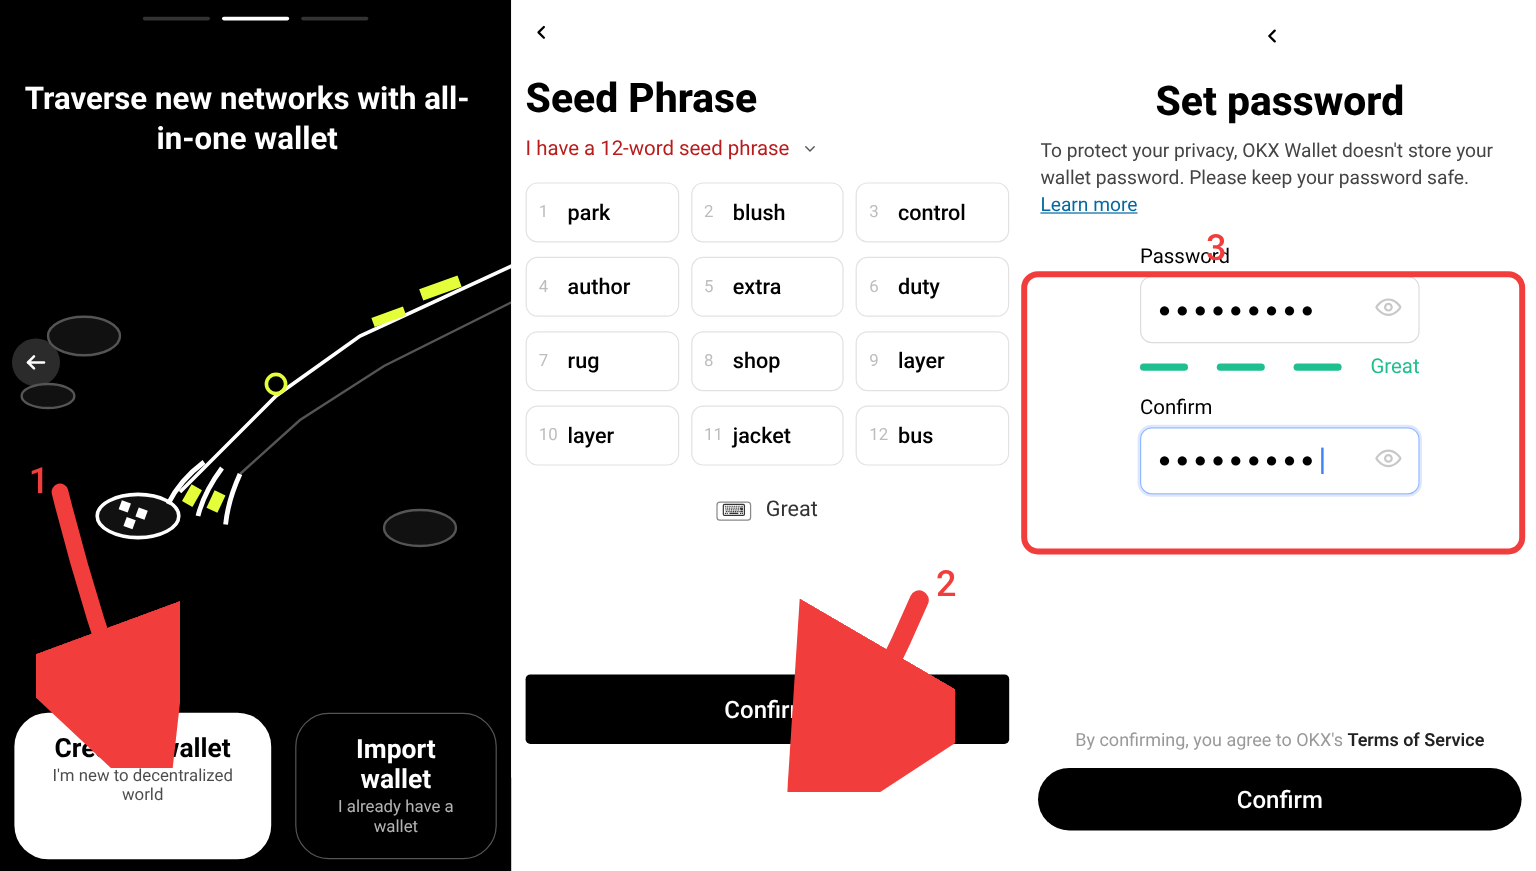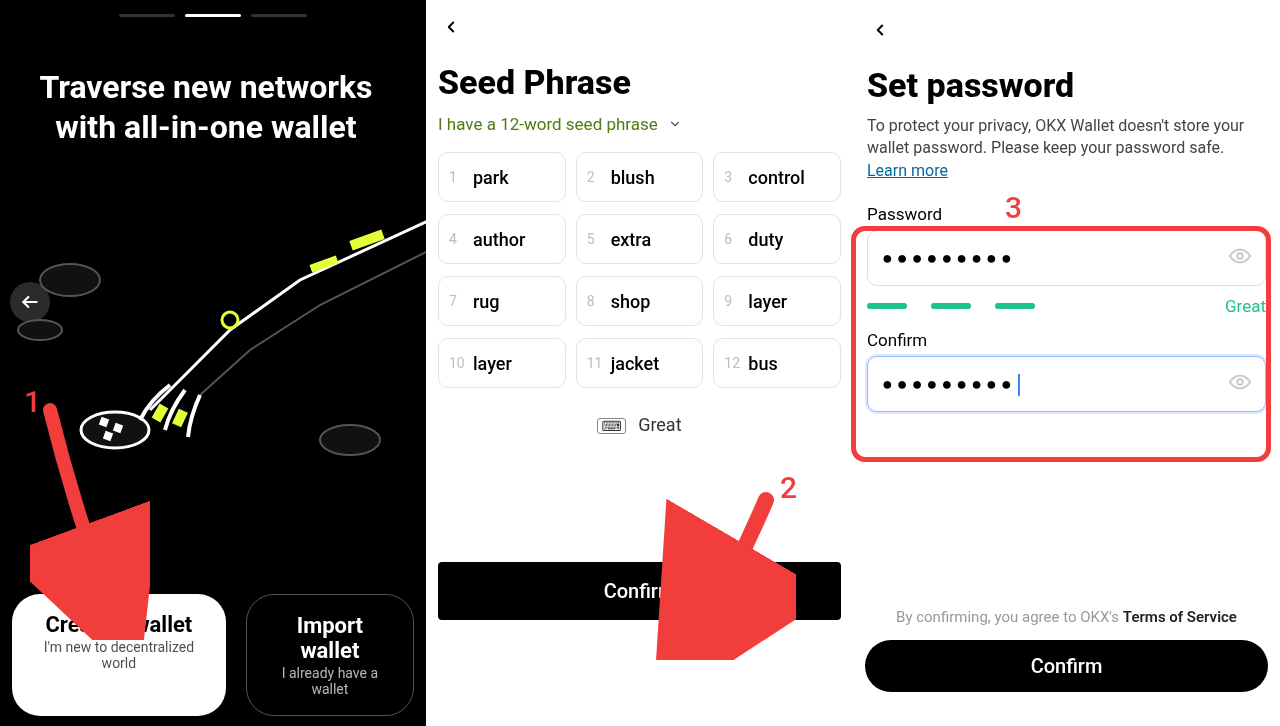--- a/index.html
+++ b/index.html
@@ -3,45 +3,45 @@
 <meta charset="utf-8">
 <style>
   * { box-sizing: border-box; margin: 0; padding: 0; font-family: -apple-system, BlinkMacSystemFont, "Segoe UI", Roboto, Helvetica, Arial, sans-serif; }
   body { width: 1280px; height: 726px; display: flex; background: #fff; overflow: hidden; }
 
   
   .p1 { width: 426px; height: 726px; background: #000; color: #fff; position: relative; display: flex; flex-direction: column; }
   .p1-progress { display: flex; gap: 10px; padding: 14px 20px 0 20px; justify-content: center; }
   .p1-progress span { width: 56px; height: 3px; background: #333; border-radius: 2px; }
   .p1-progress span.active { background: #fff; }
-  .p1-title { font-size: 32px; font-weight: 700; line-height: 1.25; text-align: center; padding: 50px 30px 20px 16px; }
+  .p1-title { font-size: 26px; font-weight: 700; line-height: 1.25; text-align: center; padding: 50px 30px 20px 16px; }
   .p1-back { position: absolute; left: 10px; top: 282px; width: 40px; height: 40px; border-radius: 50%; background: #2b2b2b; display: flex; align-items: center; justify-content: center; }
   .p1-illus { position: absolute; left: 0; right: 0; top: 210px; height: 280px; pointer-events: none; }
   .p1-buttons { position: absolute; left: 12px; right: 12px; bottom: 10px; display: flex; flex-direction: row; gap: 20px; }
   .btn { border-radius: 28px; padding: 18px 20px; text-align: center; cursor: pointer; }
   .btn-white { background: #fff; color: #000; }
   .btn-outline { background: transparent; color: #fff; border: 1px solid #555; }
   .btn-title { font-size: 22px; font-weight: 700; }
   .btn-sub { font-size: 14px; opacity: .7; margin-top: 2px; }
 
   
   .p2 { width: 427px; height: 648px; background: #fff; color: #000; position: relative; display: flex; flex-direction: column; padding: 7px 12px; }
   .back-chevron { font-size: 28px; font-weight: 400; padding: 6px 4px; cursor: pointer; width: 40px; }
   .p2-title { font-size: 34px; font-weight: 800; margin: 10px 0 12px 0; }
-  .seed-dropdown { font-size: 17px; color: #4d7c0f; display: flex; align-items: center; gap: 10px; margin-bottom: 18px; cursor: pointer; }
+  .seed-dropdown { font-size: 17px; color: #b91c1c; display: flex; align-items: center; gap: 10px; margin-bottom: 18px; cursor: pointer; }
   .seed-grid { display: grid; grid-template-columns: repeat(3, 1fr); gap: 12px 10px; }
   .seed-cell { border: 1px solid #e2e2e2; border-radius: 10px; height: 50px; display: flex; align-items: center; padding: 0 10px; gap: 10px; font-size: 18px; }
   .seed-cell .num { color: #bdbdbd; font-size: 14px; width: 14px; text-align: left; }
   .seed-cell .word { font-weight: 500; }
   .clear-row { margin-top: 26px; text-align: center; font-size: 18px; color: #333; cursor: pointer; }
   .clear-row .kb { margin-right: 8px; font-size: 14px; border: 1px solid #888; border-radius: 3px; padding: 0 3px; display: inline-block; line-height: 14px; }
   .confirm-btn { position: absolute; left: 12px; right: 12px; bottom: 28px; background: #000; color: #fff; text-align: center; border-radius: 4px; height: 58px; line-height: 58px; font-size: 20px; font-weight: 500; cursor: pointer; }
 
   
-  .p3 { width: 427px; height: 726px; background: #fff; color: #000; position: relative; display: flex; flex-direction: column; padding: 10px 14px; }
+  .p3 { width: 427px; height: 726px; background: #fff; color: #000; position: relative; display: flex; flex-direction: column; padding: 10px 14px; align-items: center; }
   .p3-title { font-size: 34px; font-weight: 800; margin: 10px 0 10px 0; }
   .p3-desc { font-size: 16px; color: #444; line-height: 1.4; }
   .p3-desc a { color: #0369a1; text-decoration: underline; cursor: pointer; }
   .pw-block { margin-top: 22px; }
   .pw-label { font-size: 17px; margin-bottom: 6px; }
   .pw-input-wrap { border: 1px solid #dcdcdc; border-radius: 10px; height: 56px; display: flex; align-items: center; padding: 0 14px; gap: 10px; }
   .pw-input-wrap.focused { border-color: #8fb8ff; box-shadow: 0 0 0 2px rgba(120,160,255,.25); }
   .pw-dots { flex: 1; letter-spacing: 4px; font-size: 18px; font-weight: 900; }
   .eye { color: #c8c8c8; cursor: pointer; }
   .strength-row { display: flex; align-items: center; gap: 24px; margin: 10px 0 14px 0; }

